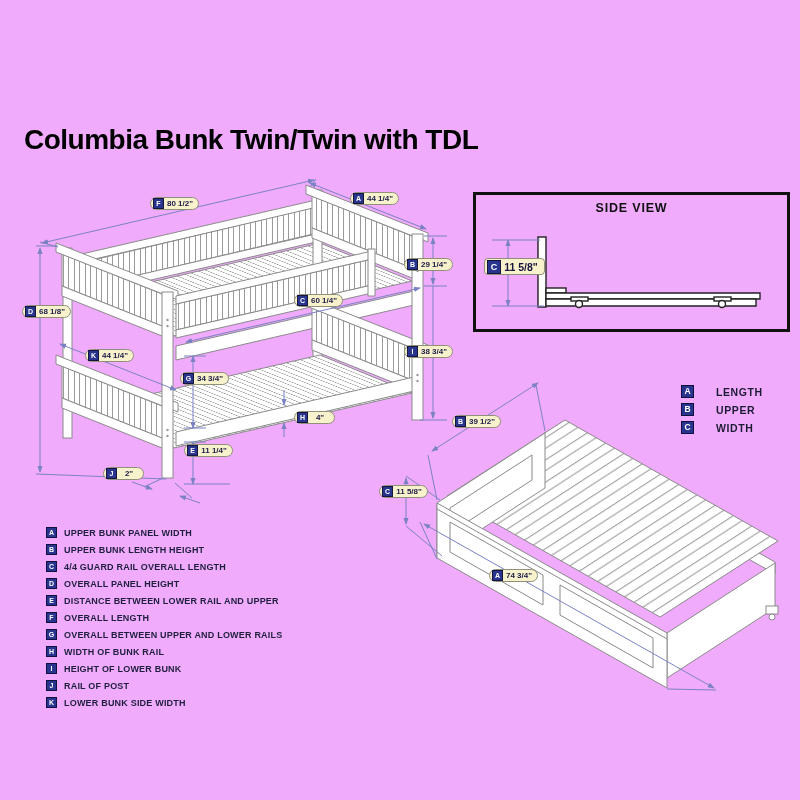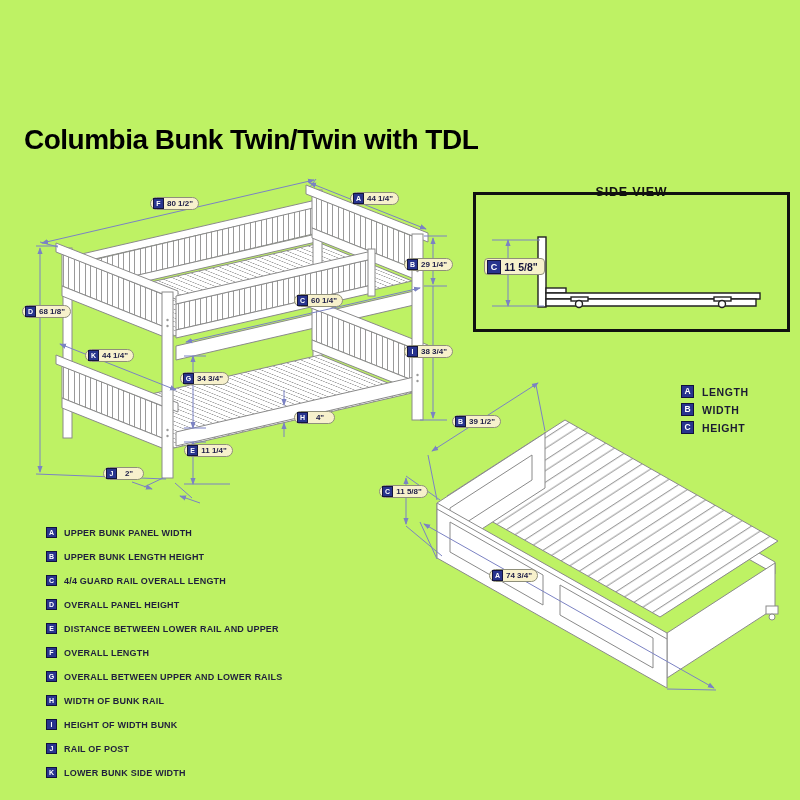--- a/index.html
+++ b/index.html
@@ -1,40 +1,40 @@
 <!DOCTYPE html>
 <html><head>
 <meta charset="utf-8">
 <style>
   html,body{margin:0;padding:0;background:#fff;}
-  #canvas{position:relative;width:800px;height:800px;background:#bef264;overflow:hidden;
+  #canvas{position:relative;width:800px;height:800px;background:#f0abfc;overflow:hidden;
           font-family:"Liberation Sans",sans-serif;}
   #art{position:absolute;left:0;top:0;z-index:1;}
   .page-title{position:absolute;left:24px;top:124px;z-index:3;font-size:28px;font-weight:bold;
               color:#000;letter-spacing:-0.5px;white-space:nowrap;}
   .sideview-box{position:absolute;left:473px;top:192px;width:311px;height:134px;z-index:0;
                 border:3px solid #111;background:transparent;}
-  .sideview-title{position:absolute;left:473px;top:185px;width:317px;text-align:center;z-index:3;
+  .sideview-title{position:absolute;left:473px;top:201px;width:317px;text-align:center;z-index:3;
                   font-size:12.5px;font-weight:bold;letter-spacing:0.8px;color:#111;}
   .pill{position:absolute;z-index:4;display:flex;align-items:center;height:13px;
         background:#f7f1cc;border:1px solid #8f8f7a;border-radius:7px;
         padding:0 5px 0 2px;box-sizing:border-box;}
   .pill .b{flex:0 0 auto;width:9px;height:9px;background:#28348e;border:0.5px solid #15153d;
            color:#fff;font-size:7px;line-height:9px;font-weight:bold;text-align:center;margin-right:3px;}
   .pill .v{font-size:8px;font-weight:bold;color:#20204a;white-space:nowrap;min-width:26px;text-align:center;}
   .pill.sm .v{min-width:18px;}
   .pill.lg{height:17px;border-radius:4px;padding:0 6px 0 2px;}
   .pill.lg .b{width:12px;height:12px;font-size:9px;line-height:12px;margin-right:3px;}
   .pill.lg .v{font-size:10.5px;min-width:34px;color:#15153d;}
   .legend{position:absolute;left:681px;top:385px;z-index:3;display:flex;flex-direction:column;gap:5px;}
   .legend-row{display:flex;align-items:center;}
   .legend-row .lb{width:11px;height:11px;background:#28348e;border:1px solid #101040;color:#fff;
                   font-size:8.5px;line-height:11px;font-weight:bold;text-align:center;margin-right:8px;}
-  .legend-row .lt{font-size:10.5px;font-weight:bold;color:#1b1b33;letter-spacing:0.6px;}
-  .dimkey{position:absolute;left:46px;top:528px;z-index:3;display:flex;flex-direction:column;gap:15px;}
+  .legend-row .lt{font-size:10.5px;font-weight:bold;color:#1b1b33;letter-spacing:0.6px;margin-left:14px;}
+  .dimkey{position:absolute;left:46px;top:528px;z-index:3;display:flex;flex-direction:column;gap:8px;}
   .key-row{display:flex;align-items:center;height:9px;}
   .key-row .kb{flex:0 0 auto;width:9px;height:9px;background:#28348e;border:0.5px solid #101040;color:#fff;
                font-size:7px;line-height:9px;font-weight:bold;text-align:center;margin-right:7px;}
   .key-row .kt{font-size:9px;font-weight:bold;color:#1f1f3d;letter-spacing:0.2px;white-space:nowrap;}
 </style>
 </head>
 <body>
 
 <div id="canvas">
 
@@ -254,25 +254,25 @@
     <span class="v">74 3/4"</span>
     </div>
 
   <div class="legend">
     <div class="legend-row">
       <span class="lb">A</span>
       <span class="lt">LENGTH</span>
       </div>
     <div class="legend-row">
       <span class="lb">B</span>
-      <span class="lt">WIDTH</span>
+      <span class="lt">UPPER</span>
       </div>
     <div class="legend-row">
       <span class="lb">C</span>
-      <span class="lt">HEIGHT</span>
+      <span class="lt">WIDTH</span>
       </div>
   </div>
 
   <div class="dimkey">
     <div class="key-row">
       <span class="kb">A</span>
       <span class="kt">UPPER BUNK PANEL WIDTH</span>
       </div>
     <div class="key-row">
       <span class="kb">B</span>
@@ -297,21 +297,21 @@
     <div class="key-row">
       <span class="kb">G</span>
       <span class="kt">OVERALL BETWEEN UPPER AND LOWER RAILS</span>
       </div>
     <div class="key-row">
       <span class="kb">H</span>
       <span class="kt">WIDTH OF BUNK RAIL</span>
       </div>
     <div class="key-row">
       <span class="kb">I</span>
-      <span class="kt">HEIGHT OF WIDTH BUNK</span>
+      <span class="kt">HEIGHT OF LOWER BUNK</span>
       </div>
     <div class="key-row">
       <span class="kb">J</span>
       <span class="kt">RAIL OF POST</span>
       </div>
     <div class="key-row">
       <span class="kb">K</span>
       <span class="kt">LOWER BUNK SIDE WIDTH</span>
       </div>
   </div>

